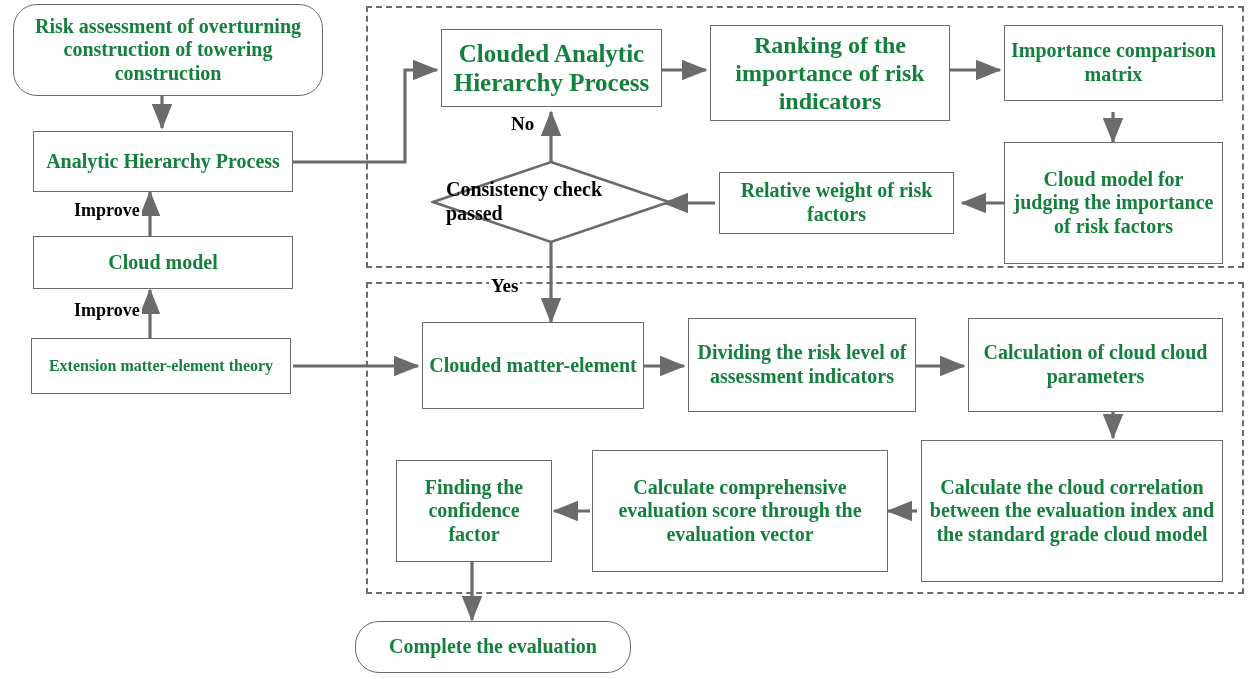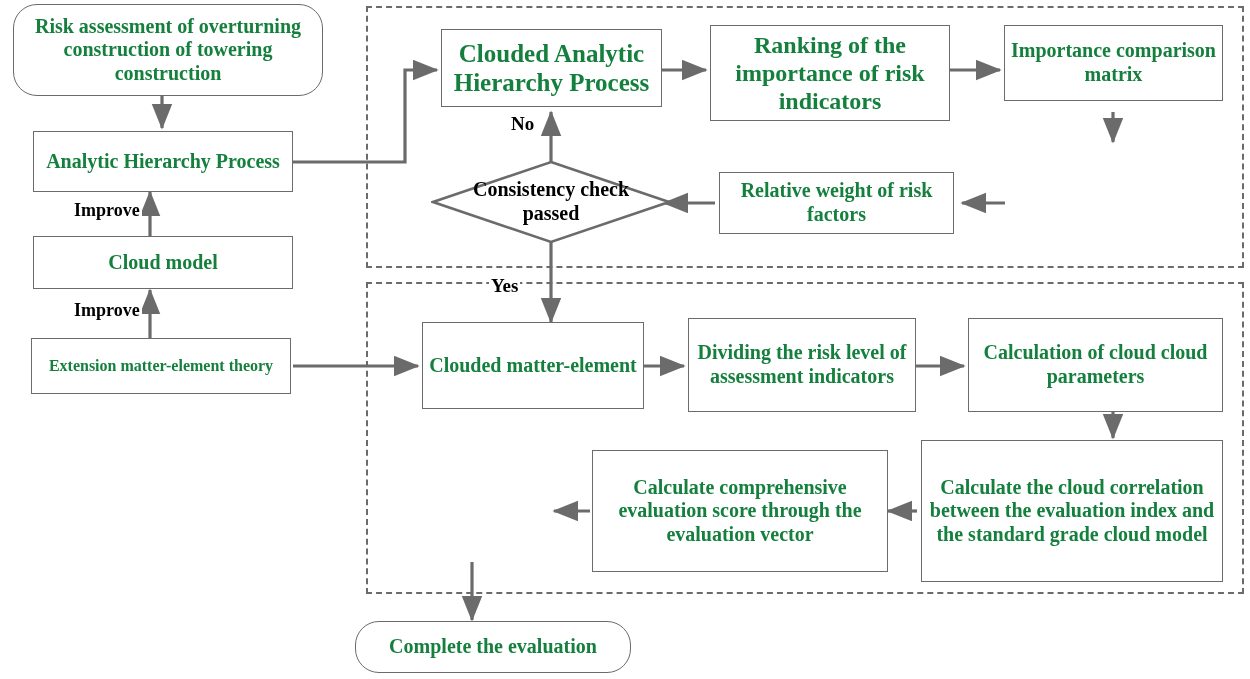--- a/index.html
+++ b/index.html
@@ -44,21 +44,21 @@
   }
   .diamond-shape {
     position: absolute;
     left: 0; top: 0;
     width: 100%;
     height: 100%;
   }
   .diamond-label {
     position: relative;
     z-index: 2;
-    text-align: center;
+    text-align: left;
     font-weight: bold;
     color: #000;
     line-height: 1.18;
   }
   .dashbox {
     position: absolute;
     box-sizing: border-box;
     border: 2.5px dashed #6b6b6b;
     background: transparent;
   }
@@ -143,36 +143,38 @@
   <div class="node rect" style="left:33px; top:236px; width:260px; height:53px; font-size:20px;">Cloud model</div>
 
   <div class="node rect" style="left:31px; top:338px; width:260px; height:56px; font-size:16px;">Extension matter-element theory</div>
 
   <div class="node rect" style="left:441px; top:29px; width:221px; height:78px; font-size:25px;">Clouded Analytic Hierarchy Process</div>
 
   <div class="node rect" style="left:710px; top:25px; width:240px; height:96px; font-size:24px;">Ranking of the importance of risk indicators</div>
 
   <div class="node rect" style="left:1004px; top:25px; width:219px; height:76px; font-size:20px;">Importance comparison matrix</div>
 
+  <div class="node rect" style="left:1004px; top:142px; width:219px; height:122px; font-size:20px;">Cloud model for judging the importance of risk factors</div>
 
   <div class="node rect" style="left:719px; top:172px; width:235px; height:62px; font-size:20px;">Relative weight of risk factors</div>
 
   <div class="diamond-wrap" style="left:431px; top:160px; width:240px; height:84px;">
     <svg class="diamond-shape" viewBox="0 0 240 84" preserveAspectRatio="none">
       <polygon points="120,2 238,42 120,82 2,42" fill="#ffffff" stroke="#6b6b6b" stroke-width="2.6"></polygon>
     </svg>
     <div class="diamond-label" style="font-size:20px; width:210px;">Consistency check passed</div>
   </div>
 
   <div class="node rect" style="left:422px; top:322px; width:222px; height:87px; font-size:20px;">Clouded matter-element</div>
 
   <div class="node rect" style="left:688px; top:318px; width:228px; height:94px; font-size:20px;">Dividing the risk level of assessment indicators</div>
 
   <div class="node rect" style="left:968px; top:318px; width:255px; height:94px; font-size:20px;">Calculation of cloud cloud parameters</div>
 
   <div class="node rect" style="left:921px; top:440px; width:302px; height:142px; font-size:20px;">Calculate the cloud correlation between the evaluation index and the standard grade cloud model</div>
 
   <div class="node rect" style="left:592px; top:450px; width:296px; height:122px; font-size:20px;">Calculate comprehensive evaluation score through the  evaluation vector</div>
 
+  <div class="node rect" style="left:396px; top:460px; width:156px; height:102px; font-size:20px;">Finding the confidence factor</div>
 
   <div class="node round" style="left:355px; top:621px; width:276px; height:52px; font-size:20px;">Complete the evaluation</div>
 
 </div>
 
 </body></html>

